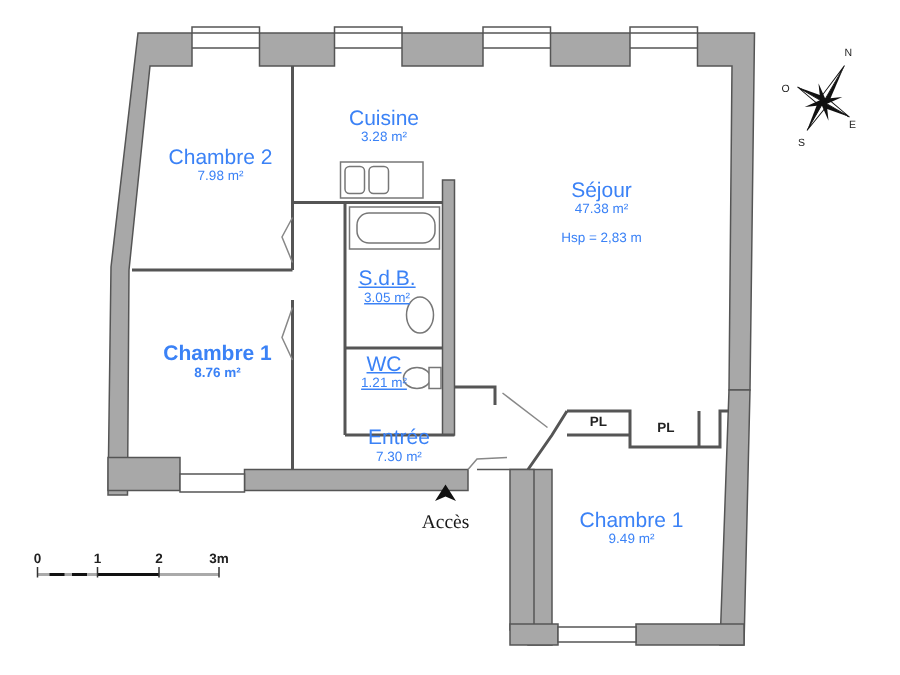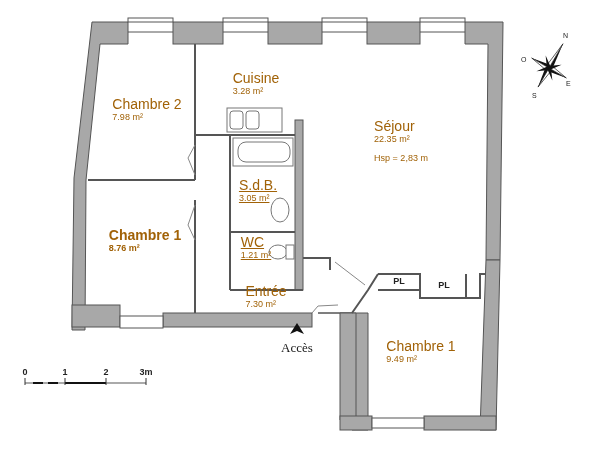--- a/index.html
+++ b/index.html
@@ -1,18 +1,18 @@
 <!DOCTYPE html>
 <html><head>
   <meta charset="utf-8">
   <style>
     html, body { margin: 0; padding: 0; background: #ffffff; }
     body { width: 600px; height: 450px; position: relative; overflow: hidden; font-family: "Liberation Sans", sans-serif; }
     svg { position: absolute; left: 0; top: 0; }
-    .label { position: absolute; text-align: left; color: #a16207; transform: translateX(-50%); white-space: nowrap; }
+    .label { position: absolute; text-align: center; color: #3b82f6; transform: translateX(-50%); white-space: nowrap; }
     .room-name { font-size: 14px; line-height: 16px; }
     .room-area { font-size: 9px; line-height: 11px; }
     .hsp { font-size: 9px; }
     .pl { position: absolute; font-size: 9px; font-weight: bold; color: #222; transform: translateX(-50%); }
     .acces { position: absolute; font-size: 13px; color: #1a1a1a; transform: translateX(-50%); font-family: Liberation Serif, serif; }
     .scale-lbl { position: absolute; font-size: 9px; font-weight: bold; color: #222; transform: translateX(-50%); }
     .compass-lbl { position: absolute; font-size: 7px; color: #222; }
   </style>
 </head>
 <body>
@@ -128,21 +128,21 @@
 <div class="label" style="left:147px; top:96px;">
   <div class="room-name">Chambre 2</div>
   <div class="room-area">7.98 m²</div>
 </div>
 <div class="label" style="left:256px; top:70px;">
   <div class="room-name">Cuisine</div>
   <div class="room-area">3.28 m²</div>
 </div>
 <div class="label" style="left:401px; top:118px;">
   <div class="room-name">Séjour</div>
-  <div class="room-area">22.35 m²</div>
+  <div class="room-area">47.38 m²</div>
   <div class="hsp" style="margin-top:8px;">Hsp =  2,83 m</div>
 </div>
 <div class="label" style="left:258px; top:177px;text-decoration:underline;">
   <div class="room-name">S.d.B.</div>
   <div class="room-area">3.05 m²</div>
 </div>
 <div class="label" style="left:145px; top:227px;font-weight:bold;">
   <div class="room-name">Chambre 1</div>
   <div class="room-area">8.76 m²</div>
 </div>

